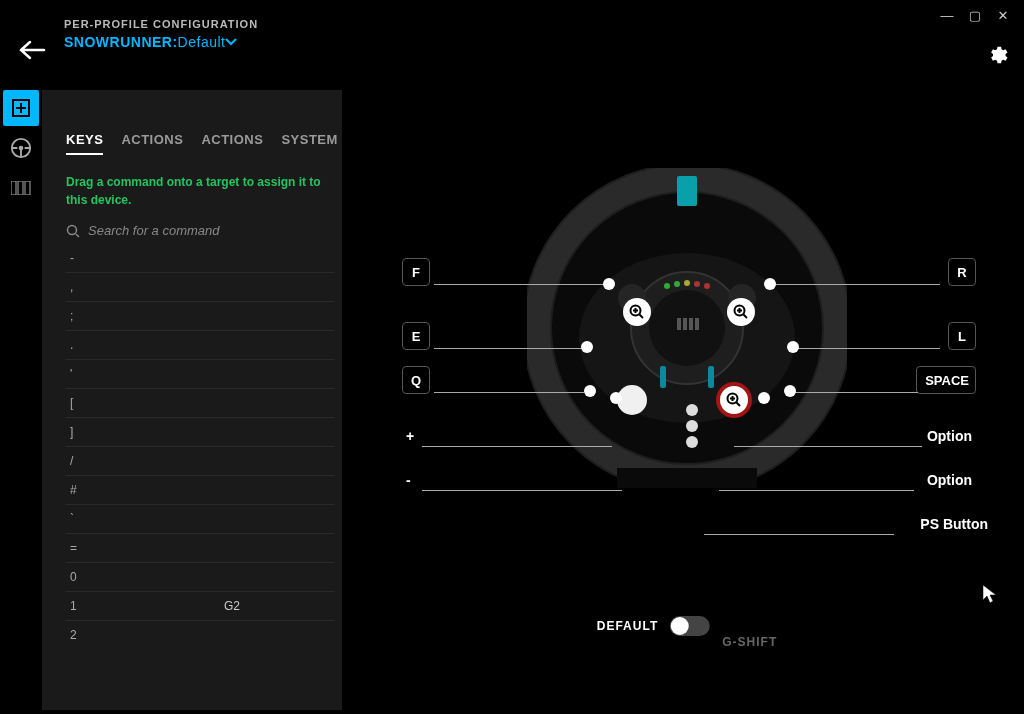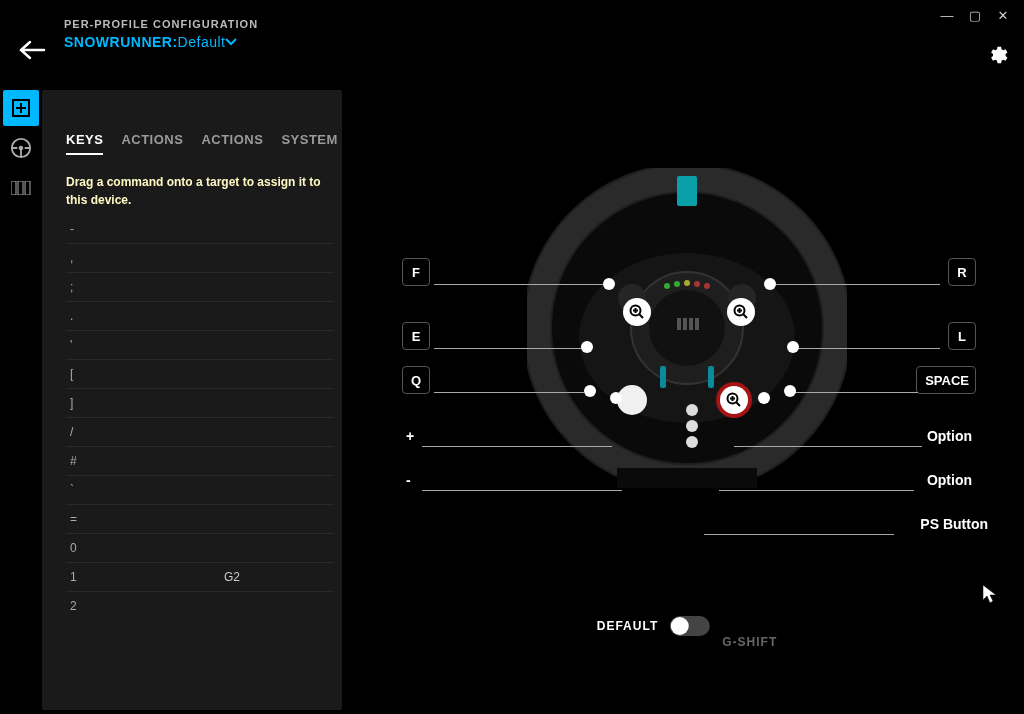--- a/index.html
+++ b/index.html
@@ -18,21 +18,21 @@
 .leftrail .rail-btn { width:36px; height:36px; display:flex; align-items:center; justify-content:center; color:#aaa; cursor:pointer; border-radius:2px; }
 .leftrail .rail-btn.active { background:#00b8ff; color:#000; }
 
 .sidebar { position:absolute; left:42px; top:90px; width:300px; height:620px; background:#1a1a1a; padding:18px 0 0 24px; }
 .sidebar-title-row { display:flex; justify-content:space-between; align-items:center; padding-right:22px; }
 .sidebar-title { font-size:22px; font-weight:600; letter-spacing:0.5px; }
 .lock { color:#666; font-size:14px; }
 .tabs { display:flex; gap:18px; margin-top:24px; font-size:13px; color:#9a9a9a; letter-spacing:0.5px; font-weight:700; }
 .tabs .tab { cursor:pointer; padding-bottom:6px; }
 .tabs .tab.active { color:#fff; border-bottom:2px solid #fff; }
-.instruct { font-size:12px; color:#fef9c3; font-weight:600; margin-top:18px; line-height:1.5; padding-right:8px; }
+.instruct { font-size:12px; color:#22c55e; font-weight:600; margin-top:18px; line-height:1.5; padding-right:8px; }
 .searchrow { margin-top:14px; display:flex; align-items:center; gap:8px; color:#888; }
 .searchrow input { background:transparent; border:none; outline:none; color:#888; font-size:13px; font-style:italic; flex:1; }
 .searchrow input::placeholder { color:#888; }
 .cmdlist { margin-top:6px; height:400px; overflow-y:auto; padding-right:8px; }
 .cmdlist::-webkit-scrollbar{width:6px;} .cmdlist::-webkit-scrollbar-thumb{background:#333;}
 .cmd { display:flex; justify-content:space-between; font-size:12px; color:#aaa; padding:7px 4px; border-bottom:1px solid #2a2a2a; cursor:grab; }
 .cmd .val { color:#ccc; margin-right:90px; }
 
 .device { position:absolute; left:360px; top:130px; right:10px; bottom:30px; }
 .wheel { position:absolute; left:50%; top:200px; transform:translate(-50%,-50%); }
@@ -106,20 +106,27 @@
 </div>
 
 <div class="sidebar">
   <div class="tabs" id="tabs">
       <div class="tab active">KEYS</div>
       <div class="tab">ACTIONS</div>
       <div class="tab">ACTIONS</div>
       <div class="tab">SYSTEM</div>
     </div>
   <div class="instruct">Drag a command onto a target to assign it to this device.</div>
+  <div class="searchrow">
+    <svg width="14" height="14" viewBox="0 0 14 14">
+        <circle cx="6" cy="6" r="4.5" stroke="#888" stroke-width="1.5" fill="none"></circle>
+        <path d="M10 10l3 3" stroke="#888" stroke-width="1.5"></path>
+      </svg>
+    <input type="text" placeholder="Search for a command" style="">
+  </div>
   <div class="cmdlist" id="cmdlist">
       <div class="cmd">
         <span>-</span>
         <span class="val"></span>
       </div>
       <div class="cmd">
         <span>,</span>
         <span class="val"></span>
       </div>
       <div class="cmd">

